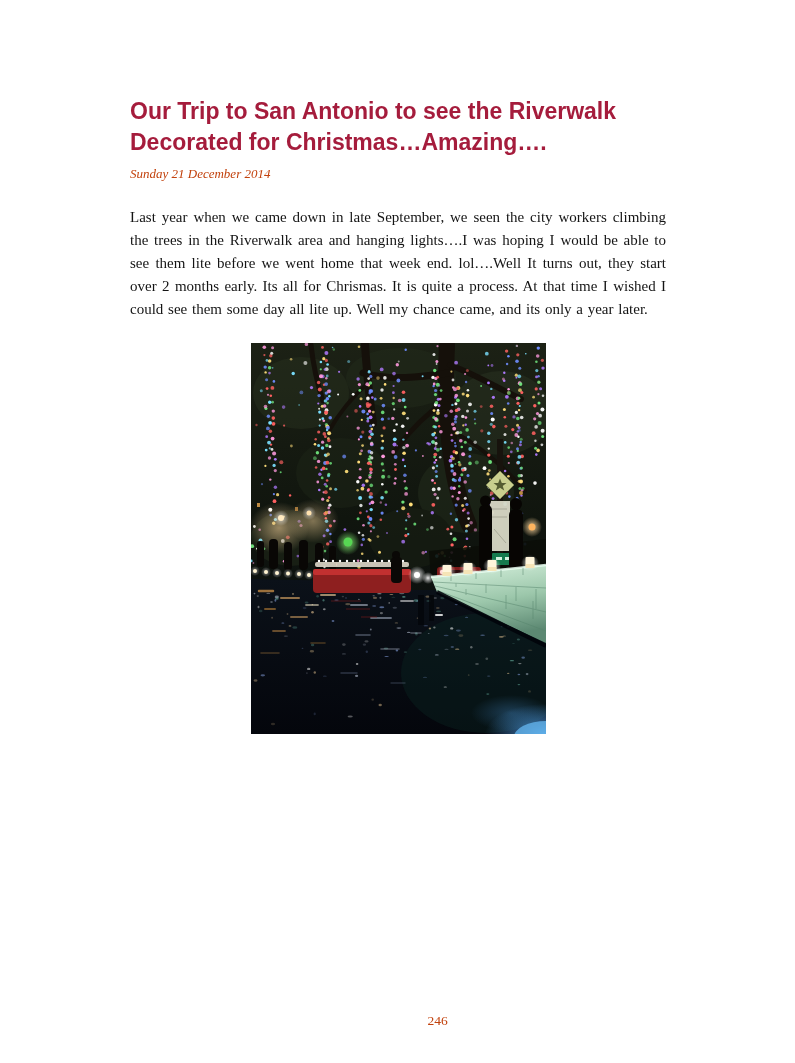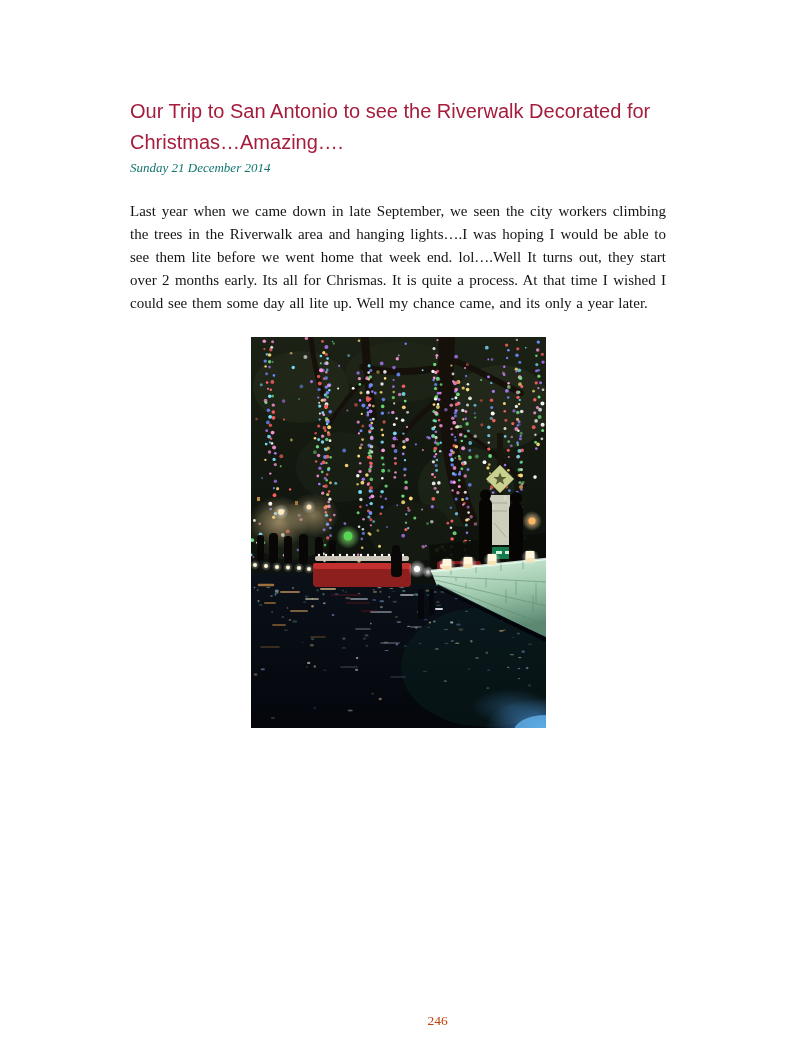--- a/index.html
+++ b/index.html
@@ -2,25 +2,25 @@
 <html style="--accent: #a51c3c;"><head>
 <meta charset="utf-8">
 <style>
   html,body { margin:0; padding:0; background:#ffffff; }
   .page {
     position:relative; width:795px; height:1063px; background:#ffffff;
     overflow:hidden; font-family:"Liberation Serif", serif;
   }
   .content { position:absolute; left:130px; top:96px; width:536px; }
   .title {
-    margin:0; font-family:"Liberation Sans", sans-serif; font-weight:normal;
-    font-size:20px; line-height:31px; color:var(--accent,#a51c3c);
+    margin:0; font-family:"Liberation Sans", sans-serif; font-weight:bold;
+    font-size:23px; line-height:31px; color:var(--accent,#a51c3c);
   }
   .date {
-    margin-top:1px; font-style:italic; font-size:13px; line-height:17px; color:#0f766e;
+    margin-top:7px; font-style:italic; font-size:13px; line-height:17px; color:#c2410c;
   }
   .body-text {
     margin:24px 0 0 0; font-size:15px; line-height:23px; color:#141414;
     text-align:justify; word-spacing:1px;
   }
   .photo-figure { margin:22px auto 0 auto; width:295px; height:391px; }
   .photo-figure svg { display:block; }
   .page-number {
     position:absolute; top:1013px; left:0; width:100%; text-align:center;
     font-size:13.5px; color:#c2410c;padding-left:40px;

